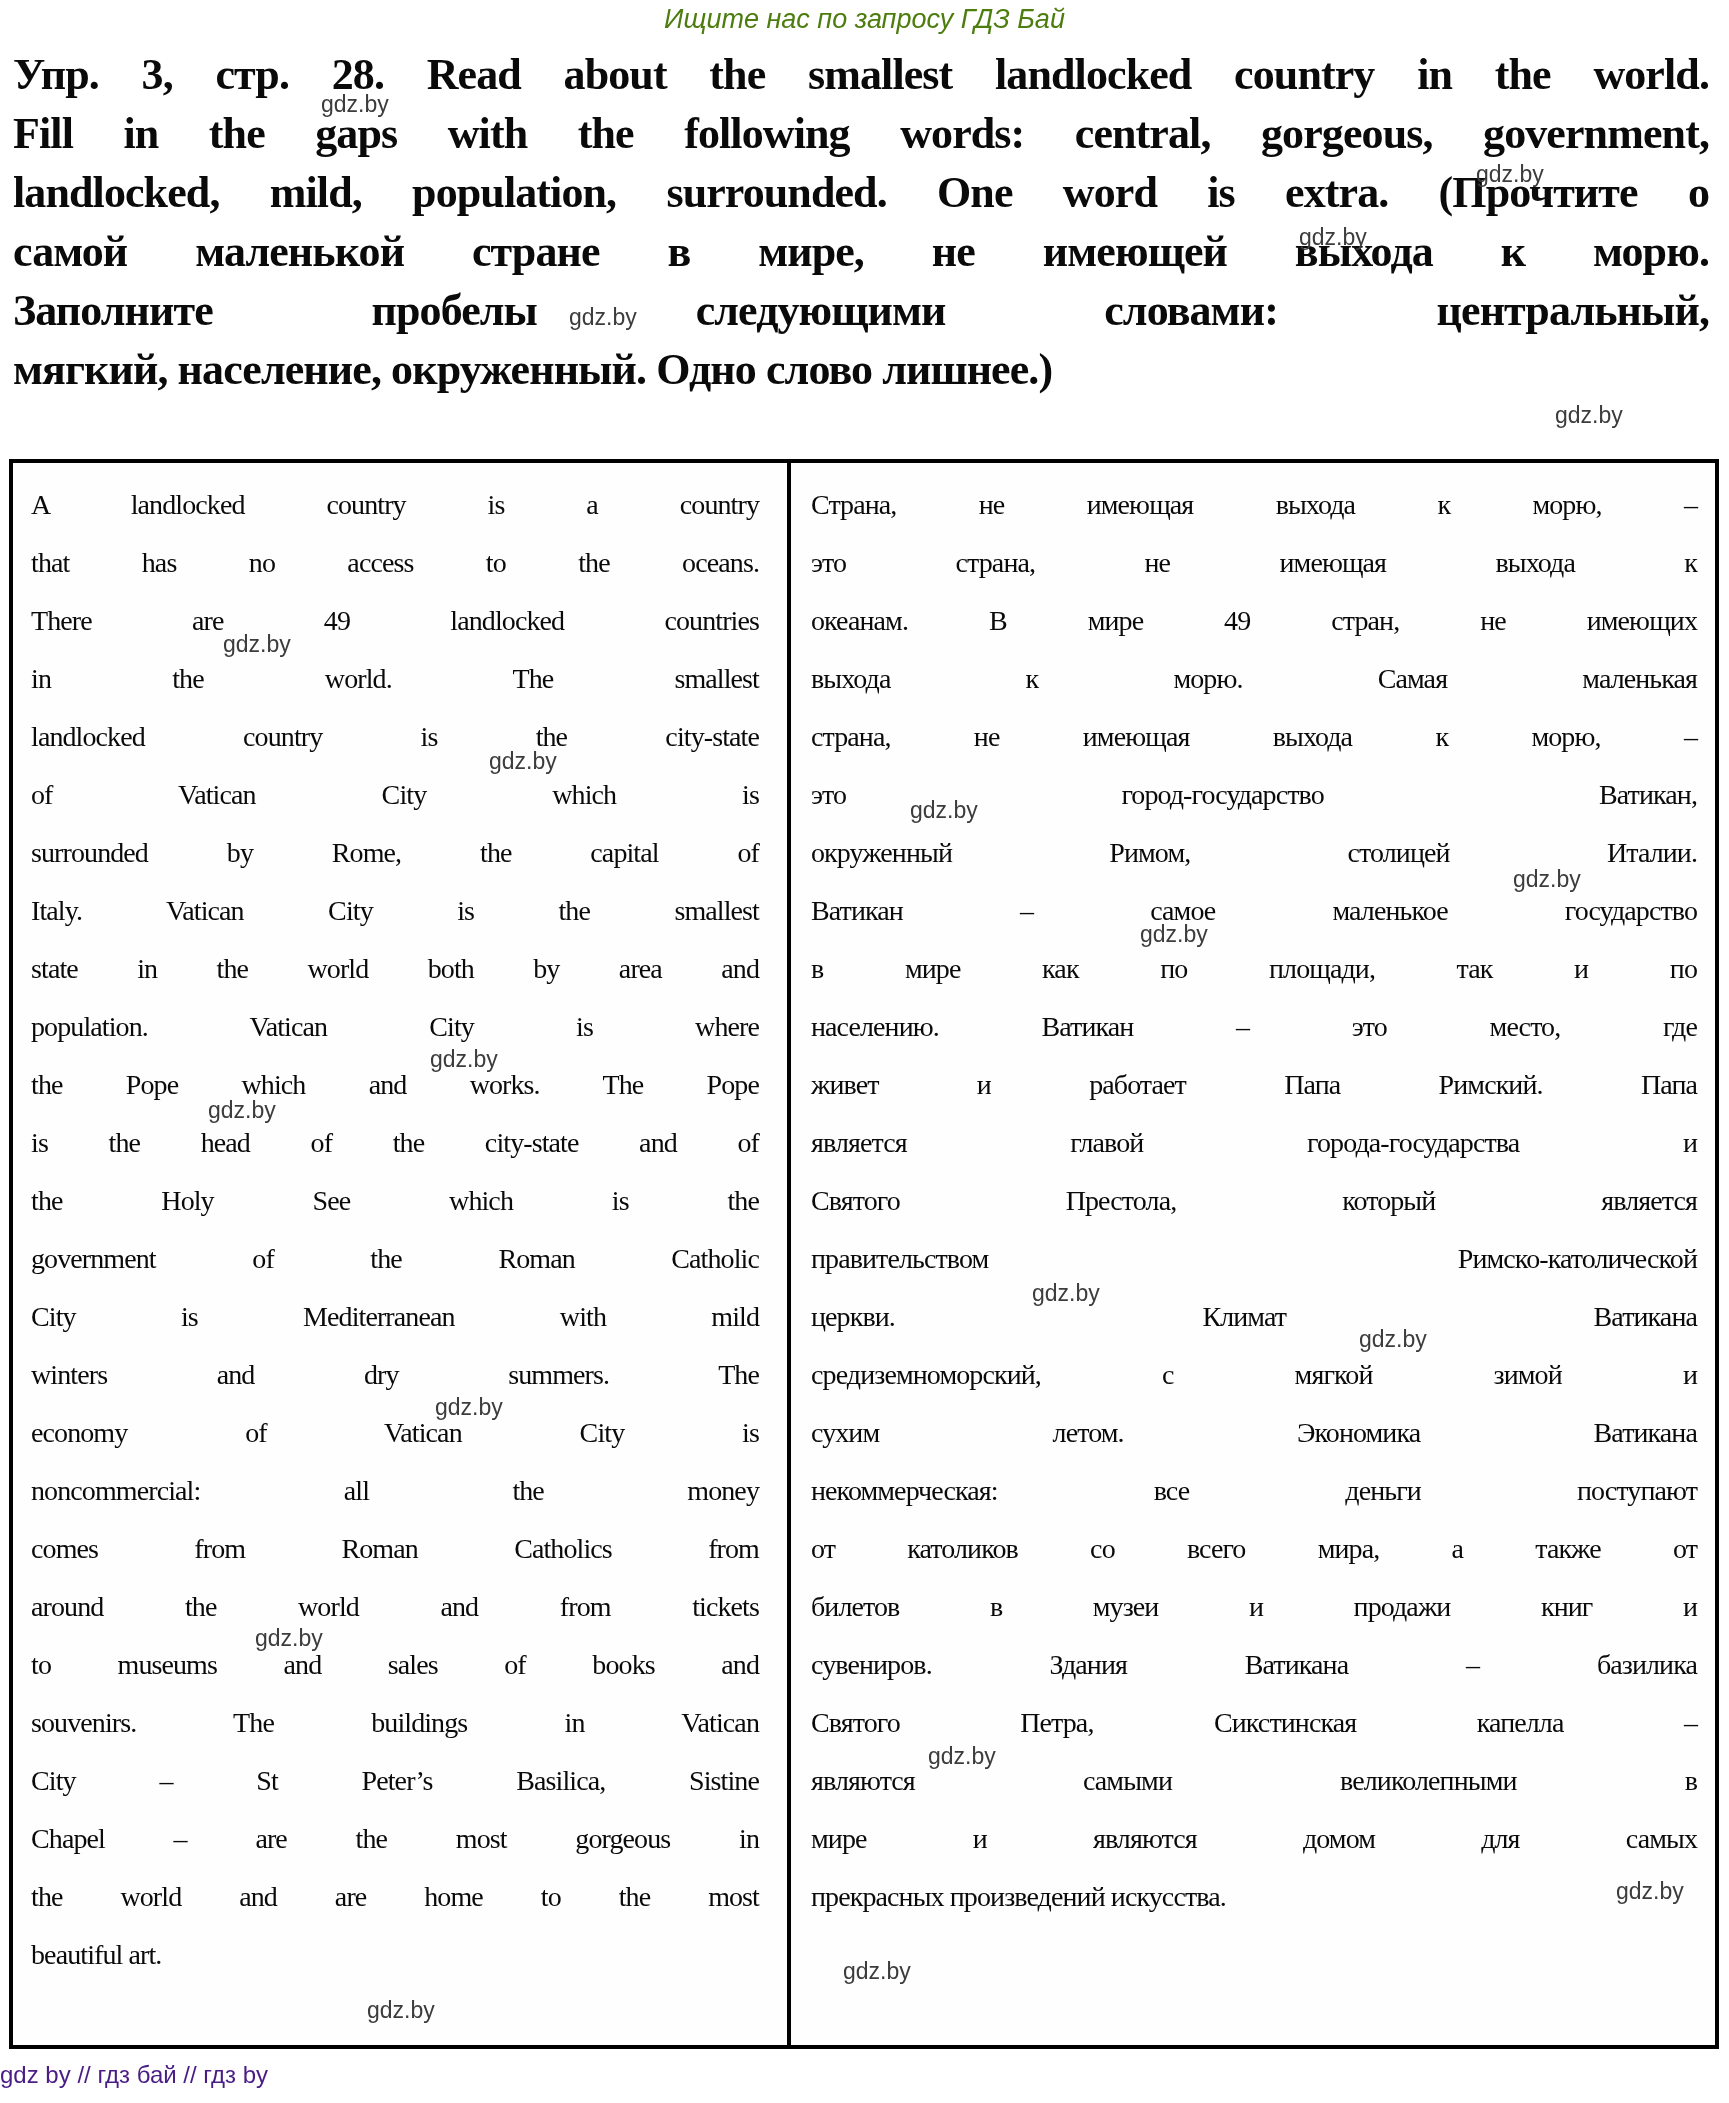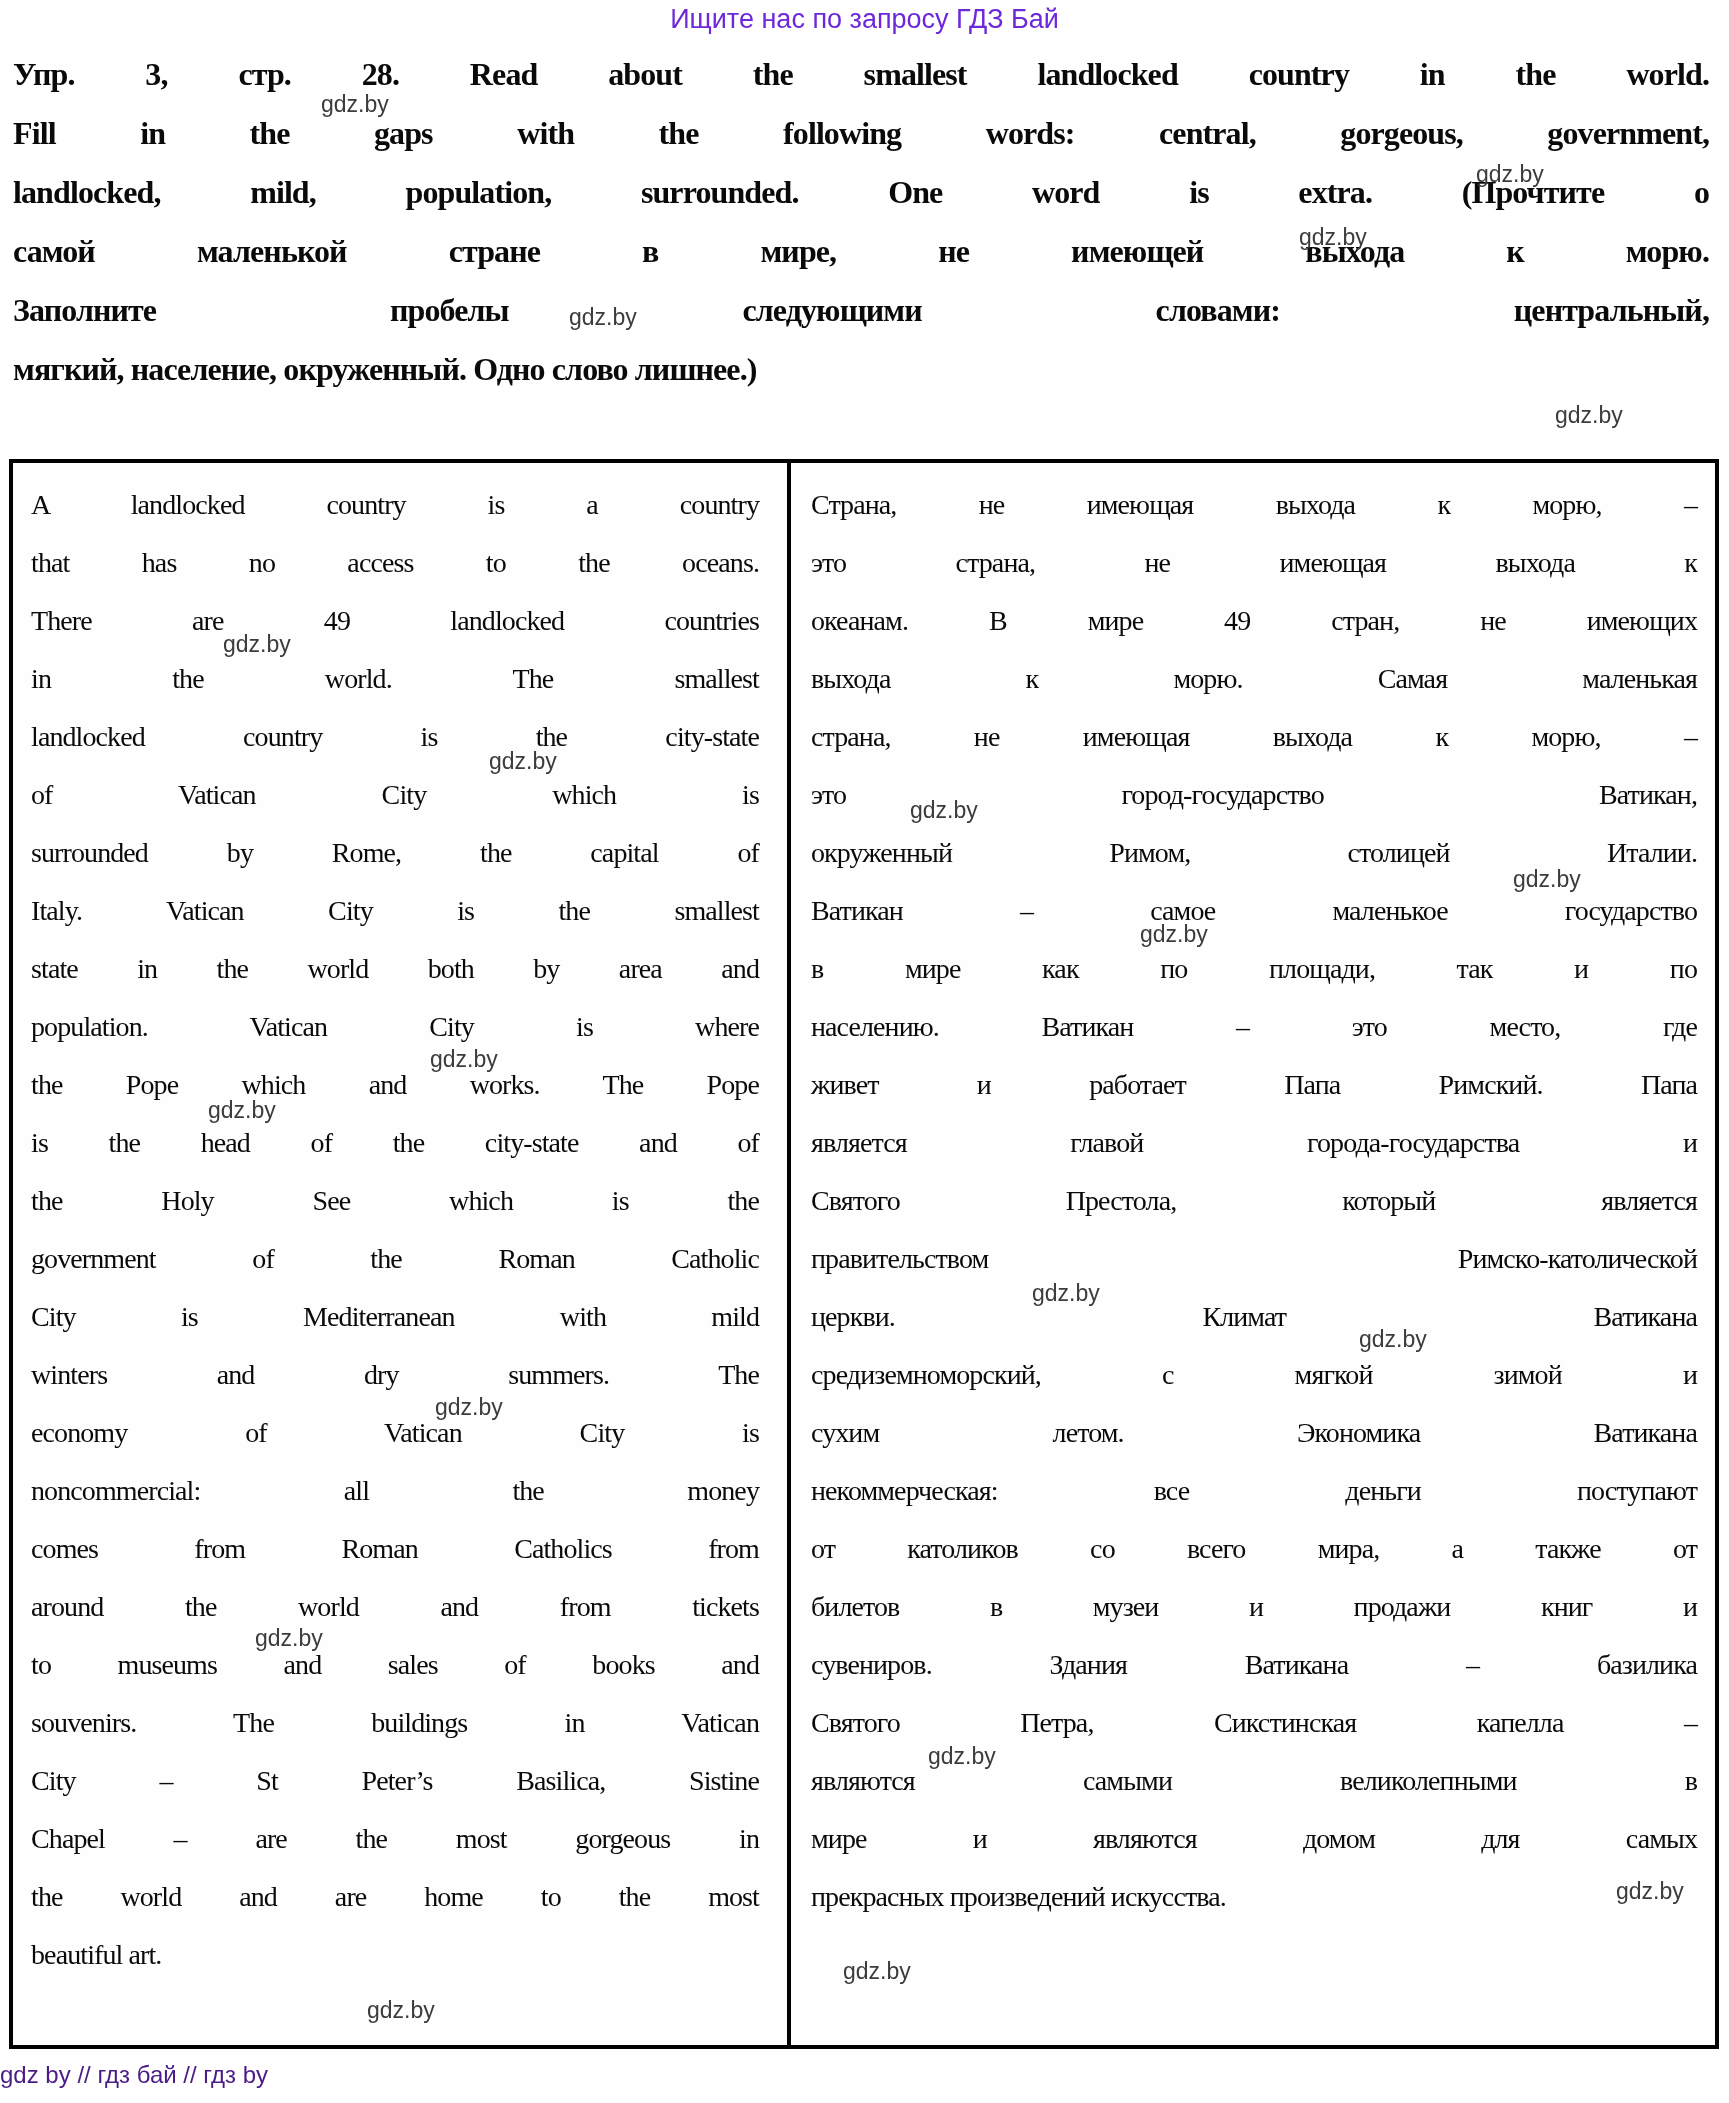--- a/index.html
+++ b/index.html
@@ -10,21 +10,21 @@
   
   #promo {
     position:absolute; top:3.5px; left:0; width:100%;
     font-family:"Liberation Sans", sans-serif;
     font-size:27px; text-align:center; font-weight:400;
   }
   
   #heading {
     position:absolute; left:13px; top:45px; width:1696px;
     font-family:"Liberation Serif", serif;
-    font-weight:bold; font-size:32px; line-height:59px;
+    font-weight:bold; font-size:44px; line-height:59px;
     letter-spacing:-0.9px;
   }
   .jline { text-align:justify; text-align-last:justify; white-space:normal; }
   .lastline { text-align:justify; text-align-last:left; }
   
   #table-box {
     position:absolute; left:8.7px; top:459px; width:1710px; height:1590px;
     border:4.4px solid #000; box-sizing:border-box; background:#fefefe;
   }
   #col-divider {
@@ -47,21 +47,21 @@
     position:absolute; top:2061px; left:0; width:100%;
     font-family:Liberation Sans, sans-serif;
     font-size:24px; text-align:left;
   }
 </style>
 </head>
 <body>
 
 <div id="page">
 
-  <div id="promo" style="color: #6d28d9;">Ищите нас по запросу ГДЗ Бай</div>
+  <div id="promo" style="color: #4d7c0f; font-style: italic;">Ищите нас по запросу ГДЗ Бай</div>
 
   <div id="heading">
     <div class="jline">Упр. 3, стр. 28. Read about the smallest landlocked country in the world.</div>
     <div class="jline">Fill in the gaps with the following words: central, gorgeous, government,</div>
     <div class="jline">landlocked, mild, population, surrounded. One word is extra. (Прочтите о</div>
     <div class="jline">самой маленькой стране в мире, не имеющей выхода к морю.</div>
     <div class="jline">Заполните пробелы следующими словами: центральный,</div>
     <div class="lastline">мягкий, население, окруженный. Одно слово лишнее.)</div>
   </div>
 

